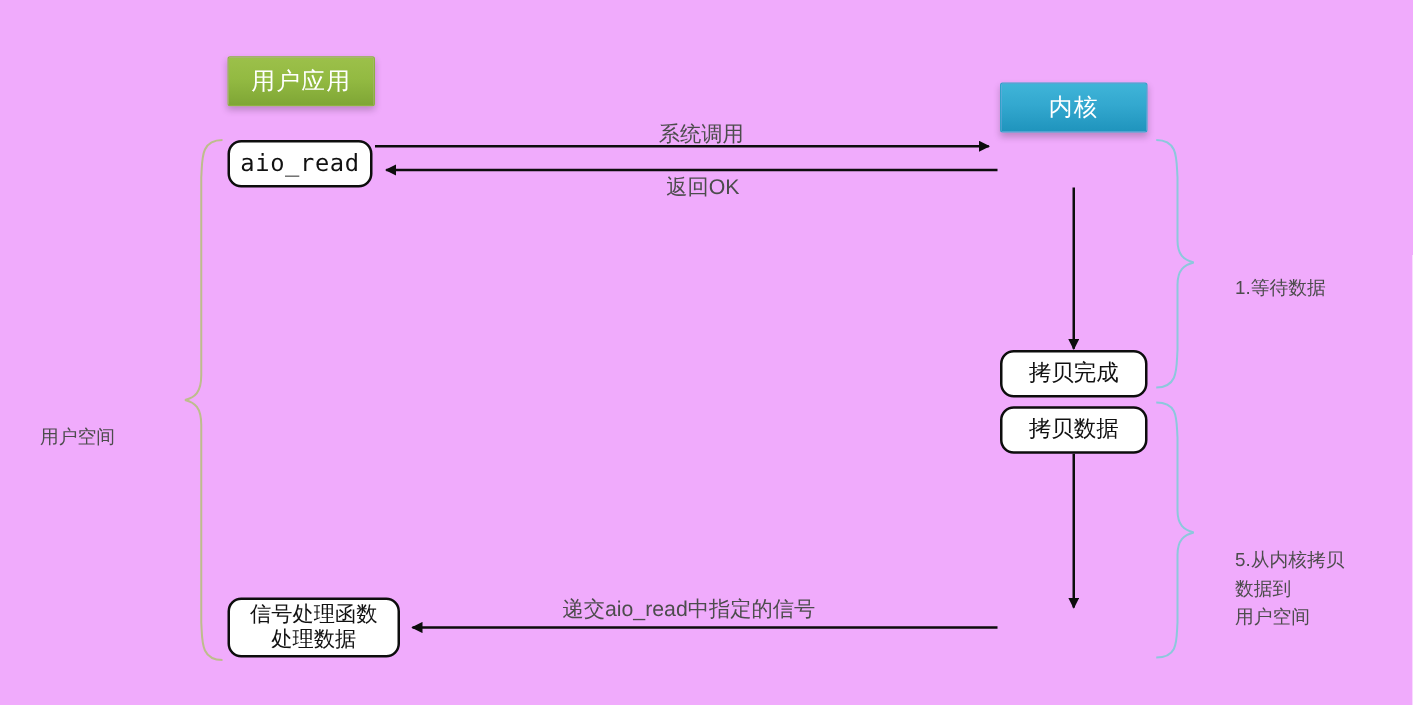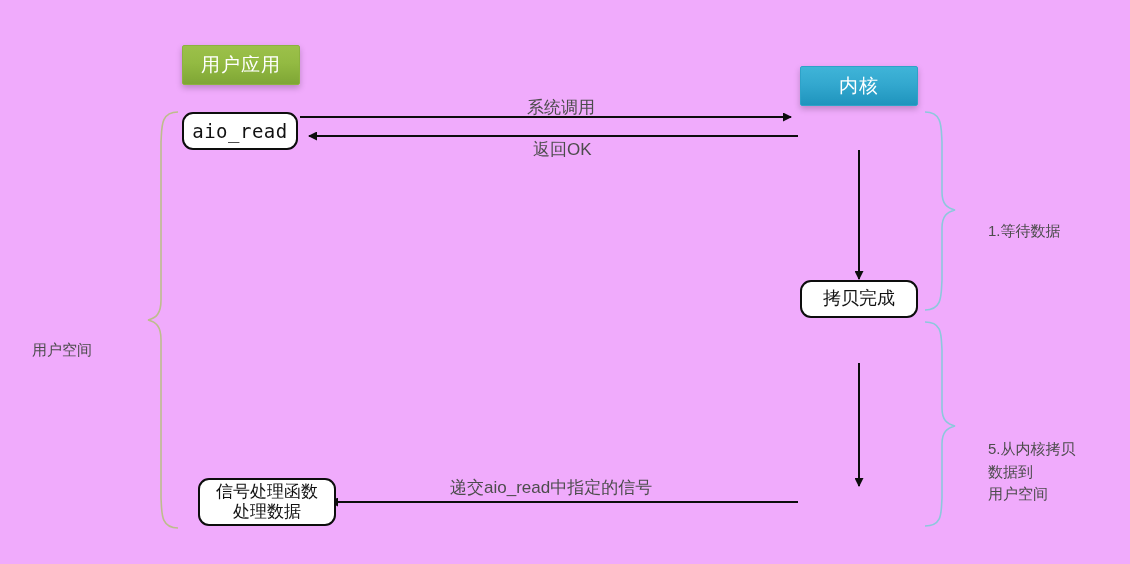--- a/index.html
+++ b/index.html
@@ -73,21 +73,21 @@
     font-family: "DejaVu Sans Mono", "Liberation Mono", monospace;
     font-size: 19px;
     letter-spacing: 0.5px;
   }
   .node-aio      { left: 182px; top: 112px; width: 116px; height: 38px; }
   .node-nodata   { left: 800px; top: 112px; width: 118px; height: 38px; }
   .node-ready    { left: 800px; top: 280px; width: 118px; height: 38px; }
   .node-copy     { left: 800px; top: 325px; width: 118px; height: 38px; }
   .node-done     { left: 800px; top: 487px; width: 118px; height: 38px; }
   .node-handler  { left: 182px; top: 478px; width: 138px; height: 48px;
-                   flex-direction: column; font-size: 17px; margin-left: 16px; }
+                   flex-direction: column; font-size: 17px; }
 
   
   .edge-label {
     position: absolute;
     color: #4c4c4c;
     font-size: 17px;
     white-space: nowrap;
     z-index: 2;
   }
   .lbl-syscall { left: 527px; top: 96px; }
@@ -179,20 +179,21 @@
 
   <div class="badge badge-user">用户应用</div>
 
   <div class="badge badge-kernel">内核</div>
 
   <div class="node node-aio mono">aio_read</div>
 
 
   <div class="node node-ready">拷贝完成</div>
 
+  <div class="node node-copy">拷贝数据</div>
 
 
   <div class="node node-handler">
     <span>信号处理函数</span>
     <span>处理数据</span>
   </div>
 
   <div class="edge-label lbl-syscall">系统调用</div>
 
   <div class="edge-label lbl-return">返回OK</div>

